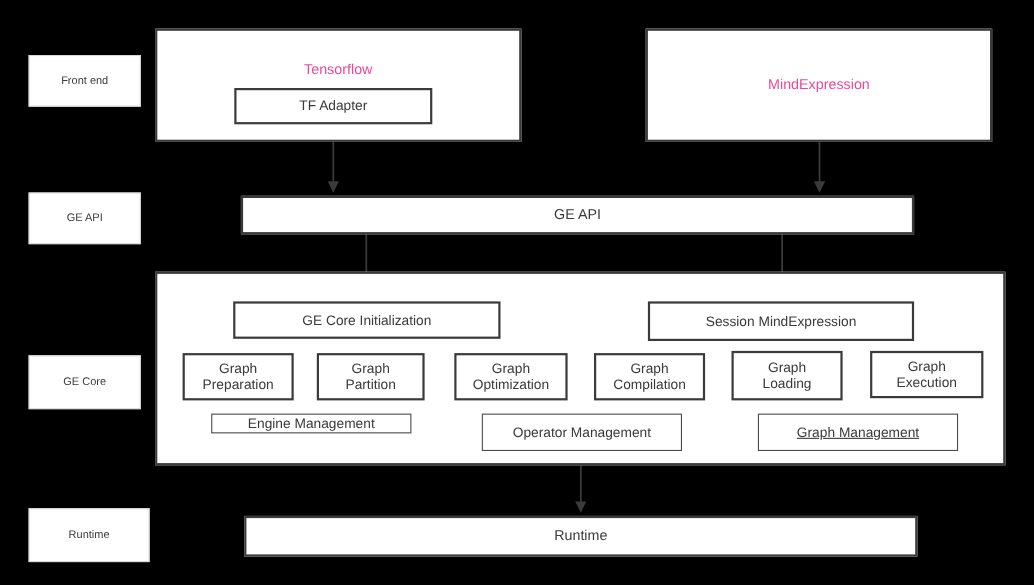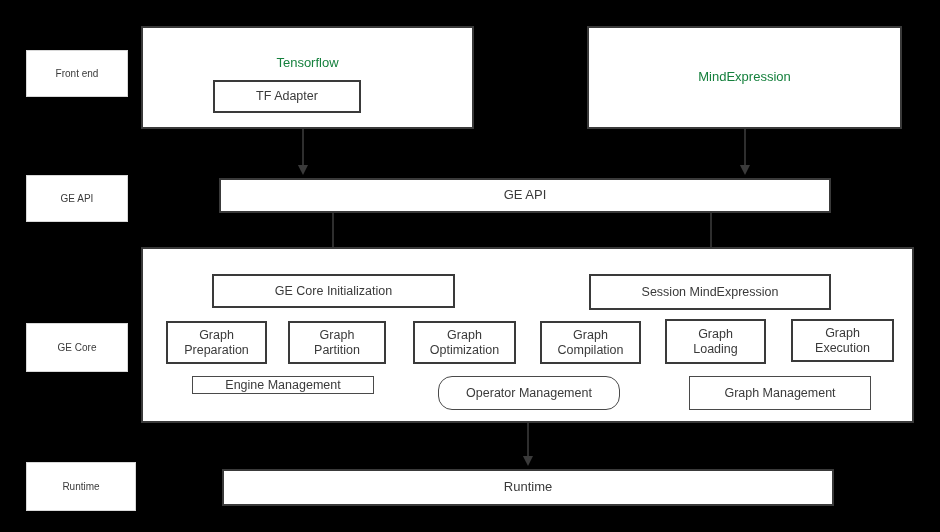--- a/index.html
+++ b/index.html
@@ -32,21 +32,21 @@
     font-size: 10px;
   }
   
   .container-box {
     border: 2px solid #3a3a3a;
     align-items: flex-start;
     justify-content: center;
   }
   .container-title {
     font-size: 13px;
-    color: #15803d;
+    color: #ec4899;
   }
   .node {
     border: 2px solid #3a3a3a;
     font-size: 12.5px;
   }
   .node.thin {
     border: 1.5px solid #4a4a4a;
   }
   .wide-node {
     border: 2px solid #3a3a3a;
@@ -100,21 +100,21 @@
   </div>
 
   <div class="box stage-label" style="left:26px; top:462px; width:110px; height:49px;">
     <span>Runtime</span>
   </div>
 
   <div class="box container-box" style="left:141px; top:26px; width:333px; height:103px; padding-top:28px;">
     <span class="container-title">Tensorflow</span>
   </div>
 
-  <div class="box node" style="left:213px; top:80px; width:148px; height:33px;">
+  <div class="box node" style="left:213px; top:80px; width:180px; height:33px;">
     <span>TF Adapter</span>
   </div>
 
   <div class="box container-box" style="left:587px; top:26px; width:315px; height:103px; align-items:center;text-align:center;">
     <span class="container-title">MindExpression</span>
   </div>
 
   <div class="box wide-node" style="left:219px; top:178px; width:612px; height:35px;">
     <span>GE API</span>
   </div>
@@ -156,25 +156,25 @@
 
   <div class="box node two-line" style="left:791px; top:319px; width:103px; height:43px;">
     <span class="two-line">Graph
 Execution</span>
   </div>
 
   <div class="box node thin" style="left:192px; top:376px; width:182px; height:18px;">
     <span>Engine Management</span>
   </div>
 
-  <div class="box node thin" style="left:438px; top:376px; width:182px; height:34px;border-radius:14px;">
+  <div class="box node thin" style="left:438px; top:376px; width:182px; height:34px;">
     <span>Operator Management</span>
   </div>
 
-  <div class="box node thin" style="left:689px; top:376px; width:182px; height:34px;">
+  <div class="box node thin" style="left:689px; top:376px; width:182px; height:34px;text-decoration:underline;">
     <span>Graph Management</span>
   </div>
 
   <div class="box wide-node" style="left:222px; top:469px; width:612px; height:37px;">
     <span>Runtime</span>
   </div>
 
 </div>
 
 </body></html>

